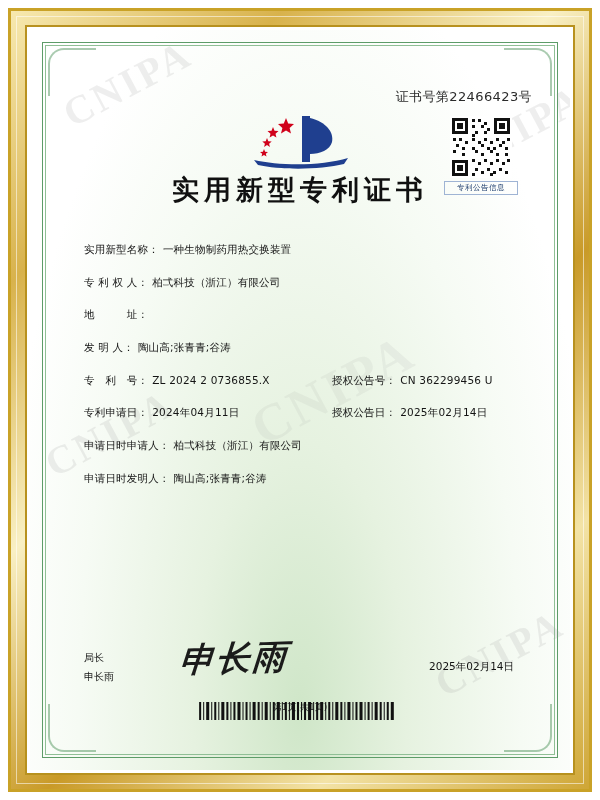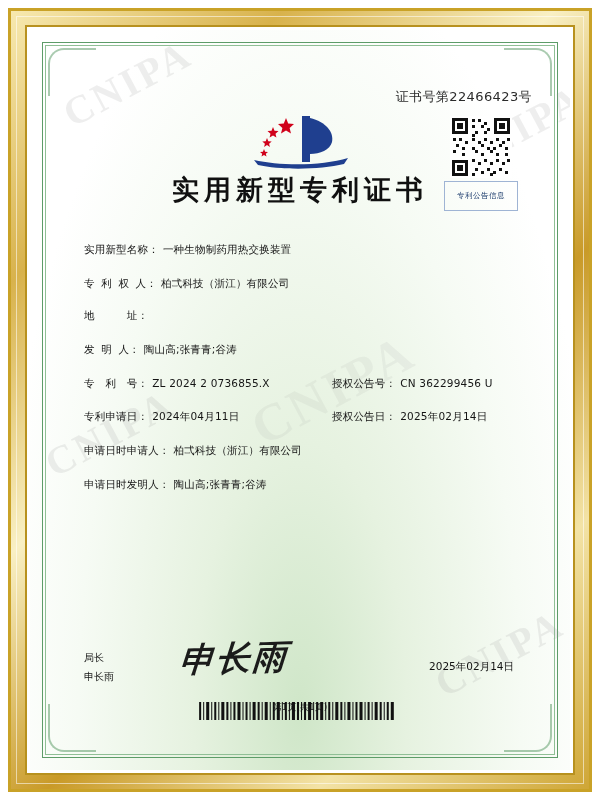--- a/index.html
+++ b/index.html
@@ -160,21 +160,21 @@
     width: 62px;
     height: 62px;
     margin: 0 auto;
     background-color: #fff;
   }
   .qr-caption {
     margin-top: 3px;
     font-size: 7.5px;
     color: #1a3a6b;
     border: 1px solid #9fb4d4;
-    padding: 9px 0;
+    padding: 1px 0;
     letter-spacing: .5px;
   }
 
   .title {
     margin-top: 66px;
     text-align: center;
     font-size: 27px;
     font-weight: bold;
     letter-spacing: 5px;
     color: #101010;
@@ -192,21 +192,20 @@
     align-items: baseline;
     font-size: 10.5px;
     color: #141414;
     margin-bottom: 18px;
     line-height: 1.4;
   }
   .row .lbl {
     flex: 0 0 auto;
     white-space: pre;
     letter-spacing: .2px;
-    font-family: Liberation Mono, monospace;
   }
   .row .val {
     margin-left: 4px;
     letter-spacing: .2px;
   }
 
   .row.two-col { margin-bottom: 18px; text-align: right; }
   .col-left  { flex: 0 0 248px; display: flex; align-items: baseline; }
   .col-right { flex: 1 1 auto; display: flex; align-items: baseline; }
 

